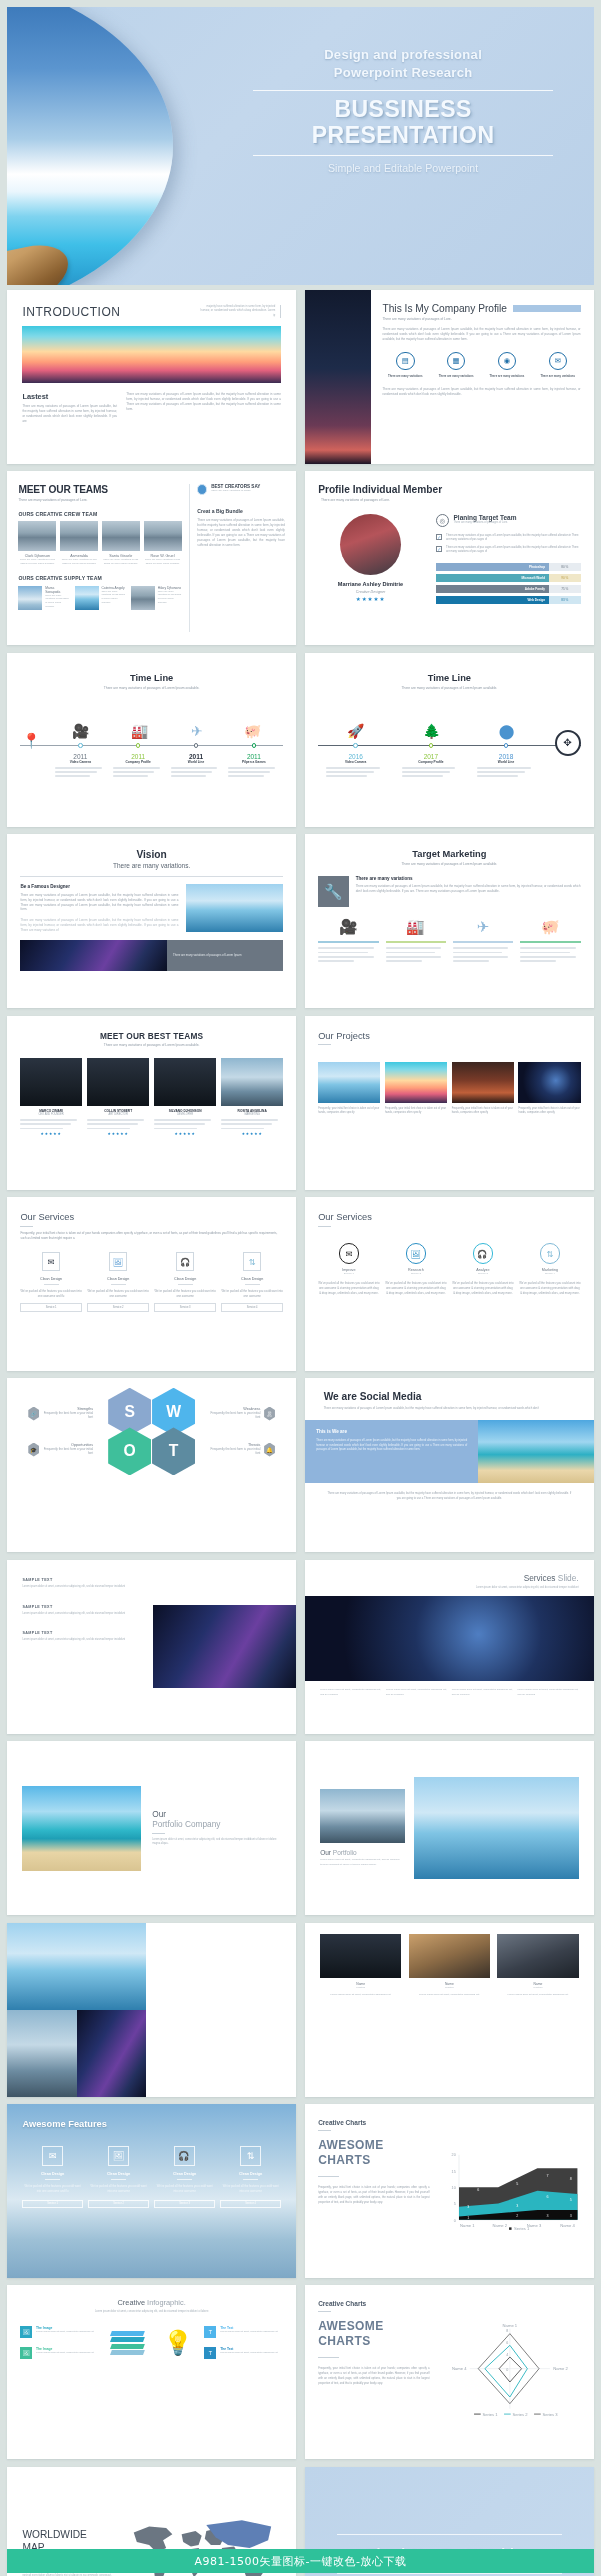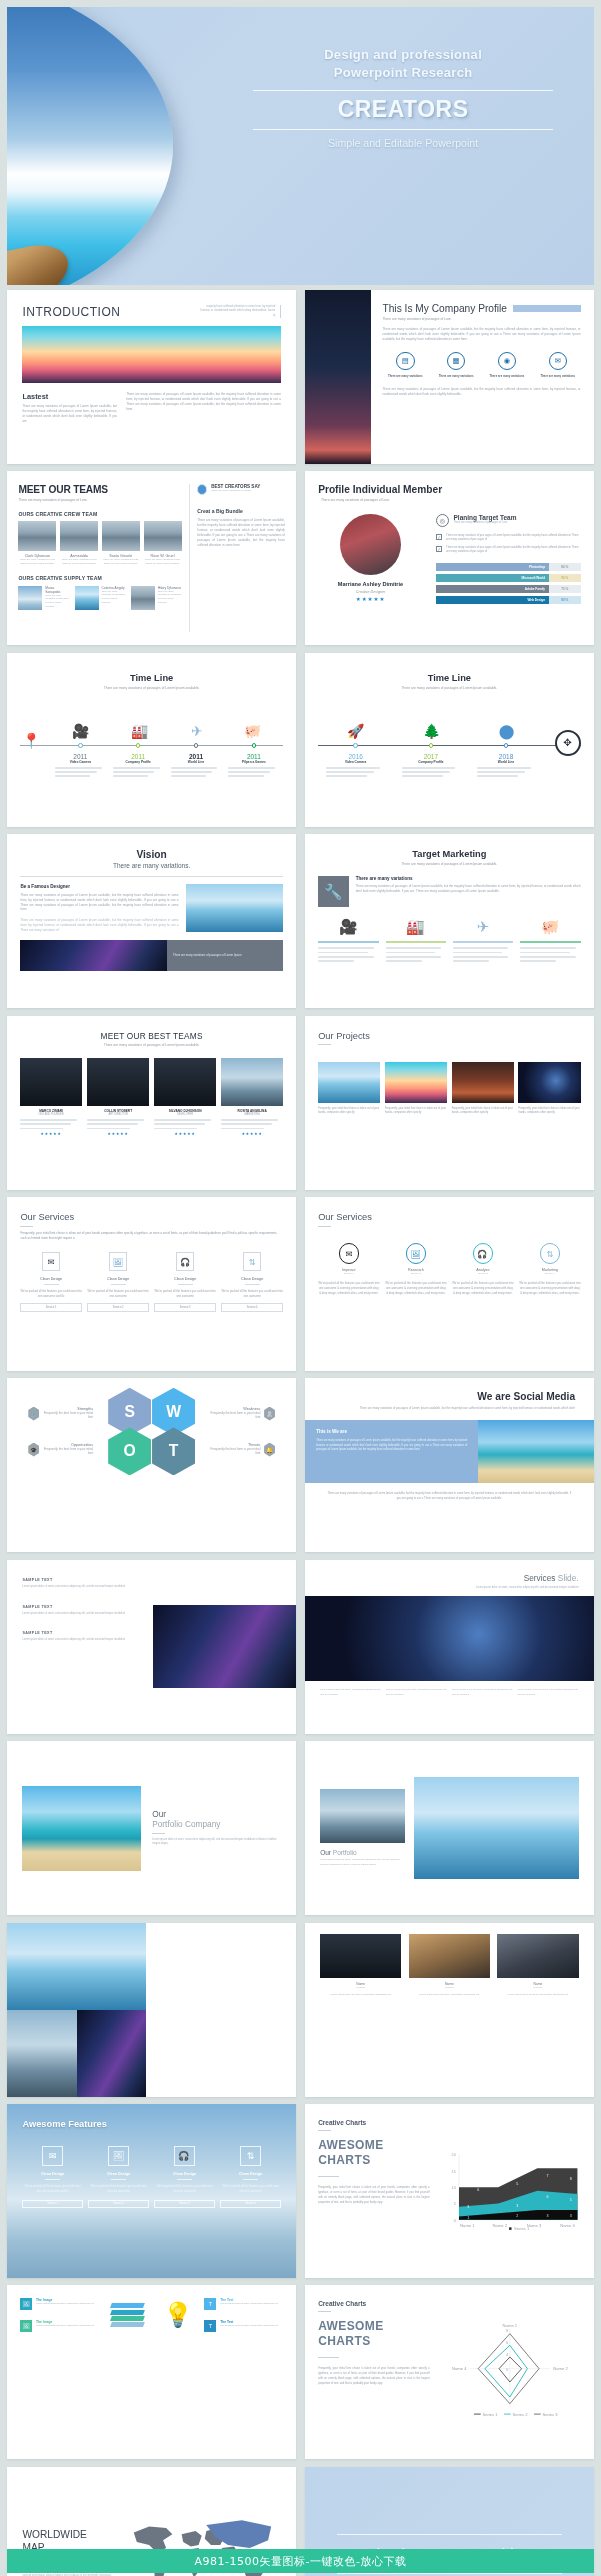--- a/index.html
+++ b/index.html
@@ -114,21 +114,22 @@
 <body>
 
 <div class="page">
 
   <div class="cover">
     <div class="cover-arc"></div>
     <div class="cover-text">
       <div class="cv-sub1">Design and professional</div>
       <div class="cv-sub1">Powerpoint Research</div>
       <div class="cv-rule"></div>
-      <div class="cv-title">CREATORS</div>
+      <div class="cv-title">BUSSINESS</div>
+      <div class="cv-title">PRESENTATION</div>
       <div class="cv-rule"></div>
       <div class="cv-sub2">Simple and Editable Powerpoint</div>
     </div>
   </div>
 
   <div class="grid">
 
     <div class="slide">
       <div style="display:flex;justify-content:space-between;align-items:flex-start;padding:15px 15px 7.4px 15px;">
         <div class="h1" style="font-size:12px;font-weight:300;letter-spacing:0.5px;">INTRODUCTION</div>
@@ -464,21 +465,21 @@
           <div class="ln w9"></div>
             <div class="ln w8"></div>
             <div class="ln w9"></div>
             <div class="ln w6"></div>
         </div>
       </div>
     </div>
 
     <div class="slide">
       <div style="padding:15px 13px 0 13px;text-align:center;">
-        <div style="font-size:8.3px;font-weight:normal;color:#2b3340;letter-spacing:0.2px;">MEET OUR BEST TEAMS</div>
+        <div style="font-size:8.3px;font-weight:bold;color:#2b3340;letter-spacing:0.2px;">MEET OUR BEST TEAMS</div>
         <div class="sub">There are many variations of passages of Lorem Ipsum available.</div>
       </div>
       <div style="display:flex;gap:5.6px;padding:9.3px 13px 0 13px;">
         <div style="flex:1;text-align:center;">
           <div class="ph ph-dark" style="height:48px;"></div>
           <div style="font-size:3.2px;font-weight:bold;color:#2b3340;margin-top:3.7px;">MARCO ZIMARI</div>
           <div style="font-size:2.6px;color:#9aa4ae;">CEO AND FOUNDER</div>
           <div class="ln w9" style="margin-top:2.8px;"></div>
             <div class="ln w8"></div>
             <div class="ln w7"></div>
@@ -651,21 +652,21 @@
               <div style="font-size:3.7px;color:#6b7682;">Threats</div>
               <div style="font-size:3px;color:#9aa4ae;line-height:1.6;">Frequently the best form is your initial font</div>
             </div>
             <div class="hex-sm">🔔</div>
           </div>
         </div>
       </div>
     </div>
 
     <div class="slide">
-      <div style="padding:13px 18.5px 0 18.5px;text-align:right;">
+      <div style="padding:13px 18.5px 0 18.5px;text-align:left;">
         <div style="font-size:10.2px;font-weight:bold;color:#2b3340;">We are Social Media</div>
         <div style="font-size:2.8px;color:#9aa4ae;line-height:1.7;margin-top:3.7px;">There are many variations of passages of Lorem Ipsum available, but the majority have suffered alteration in some form, by injected humour, or randomised words which don't</div>
       </div>
       <div style="display:flex;margin-top:9.3px;height:63px;">
         <div style="flex:1;background:#8fb4dc;padding:9.3px 11px;">
           <div style="font-size:4.6px;font-weight:bold;color:#fff;">This is We are</div>
           <div style="font-size:2.6px;color:#e8f1fa;line-height:1.75;margin-top:4.6px;text-align:justify;">There are many variations of passages of Lorem Ipsum available, but the majority have suffered alteration in some form, by injected humour or randomised words which don't look even slightly believable. If you are going to use a There are many variations of passages of Lorem Ipsum available, but the majority have suffered alteration in some form.</div>
         </div>
         <div class="ph ph-tropic" style="width:40%;"></div>
       </div>
@@ -851,20 +852,27 @@
             <text x="114" y="92" font-size="5" fill="#9aa4ae" text-anchor="middle">Name 3</text>
             <text x="154" y="92" font-size="5" fill="#9aa4ae" text-anchor="middle">Name 4</text>
             <rect x="84" y="93" width="3" height="3" fill="#2b2b2b"></rect>
             <text x="90" y="96" font-size="5" fill="#9aa4ae">Series 1</text>
           </svg>
         </div>
       </div>
     </div>
 
     <div class="slide">
+      <div style="padding:13px 15px 0 15px;text-align:center;">
+        <div style="font-size:7.4px;color:#5b6672;">
+          <span>Creative</span>
+          <span style="color:#9aa4ae;font-weight:300;">Infographic.</span>
+        </div>
+        <div style="font-size:2.6px;color:#a8b2bb;margin-top:2.8px;">Lorem ipsum dolor sit amet, consectetur adipiscing elit, sed do eiusmod tempor incididunt ut labore</div>
+      </div>
       <div style="display:flex;align-items:center;padding:13px 13px 0 13px;gap:5.6px;">
         <div style="width:30%;">
           <div style="display:flex;gap:3.7px;align-items:flex-start;margin-bottom:9.3px;">
             <div style="width:12px;height:12px;background:#2aa7c4;flex:none;color:#fff;font-size:5.6px;display:flex;align-items:center;justify-content:center;">🖼</div>
             <div>
               <div style="font-size:3.3px;font-weight:bold;color:#2aa7c4;">The Image</div>
               <div style="font-size:2.4px;color:#a8b2bb;line-height:1.7;">Lorem ipsum dolor sit amet, consectetur adipiscing elit</div>
             </div>
           </div>
           <div style="display:flex;gap:3.7px;align-items:flex-start;">

